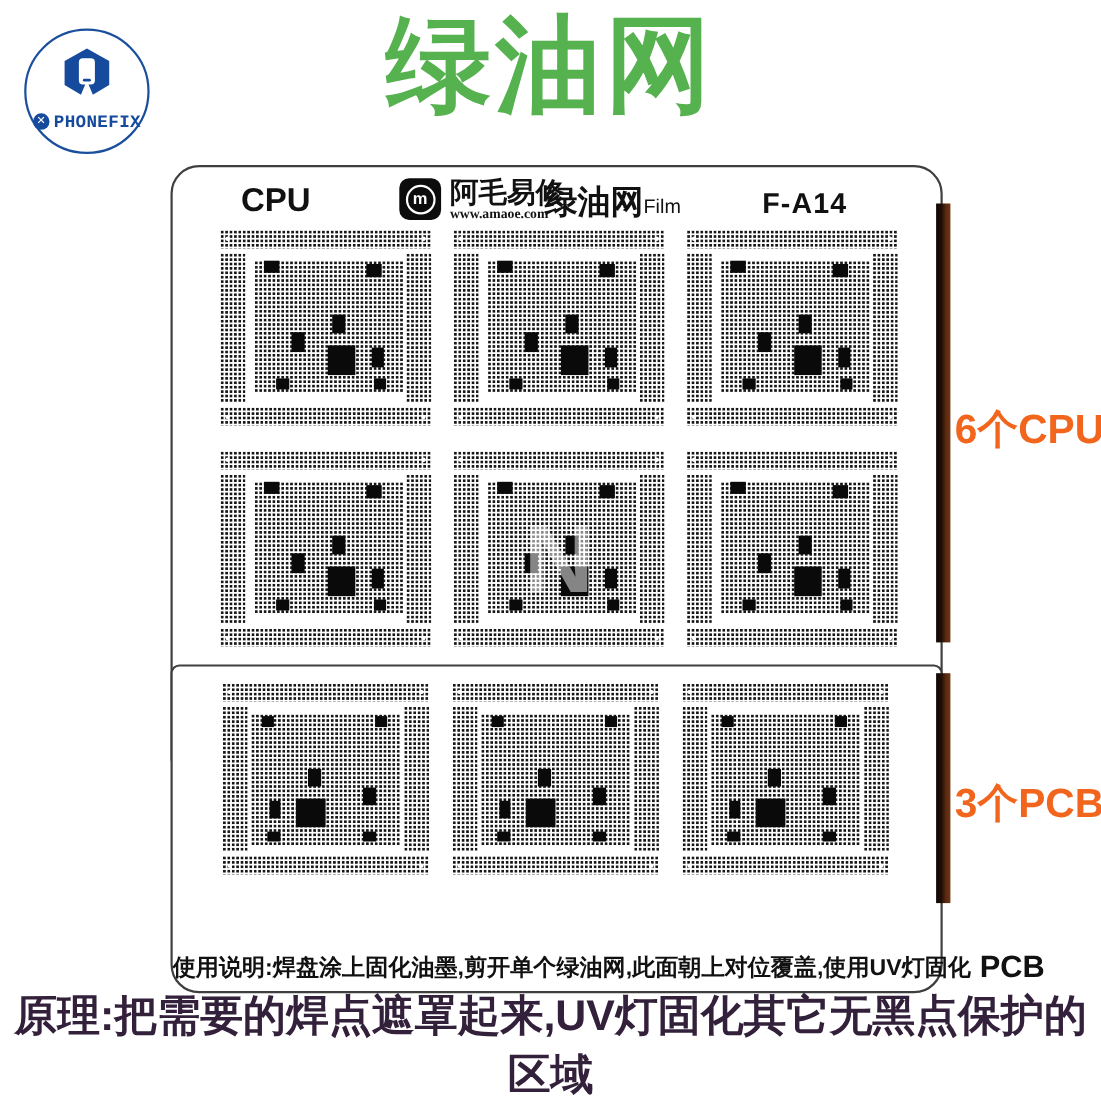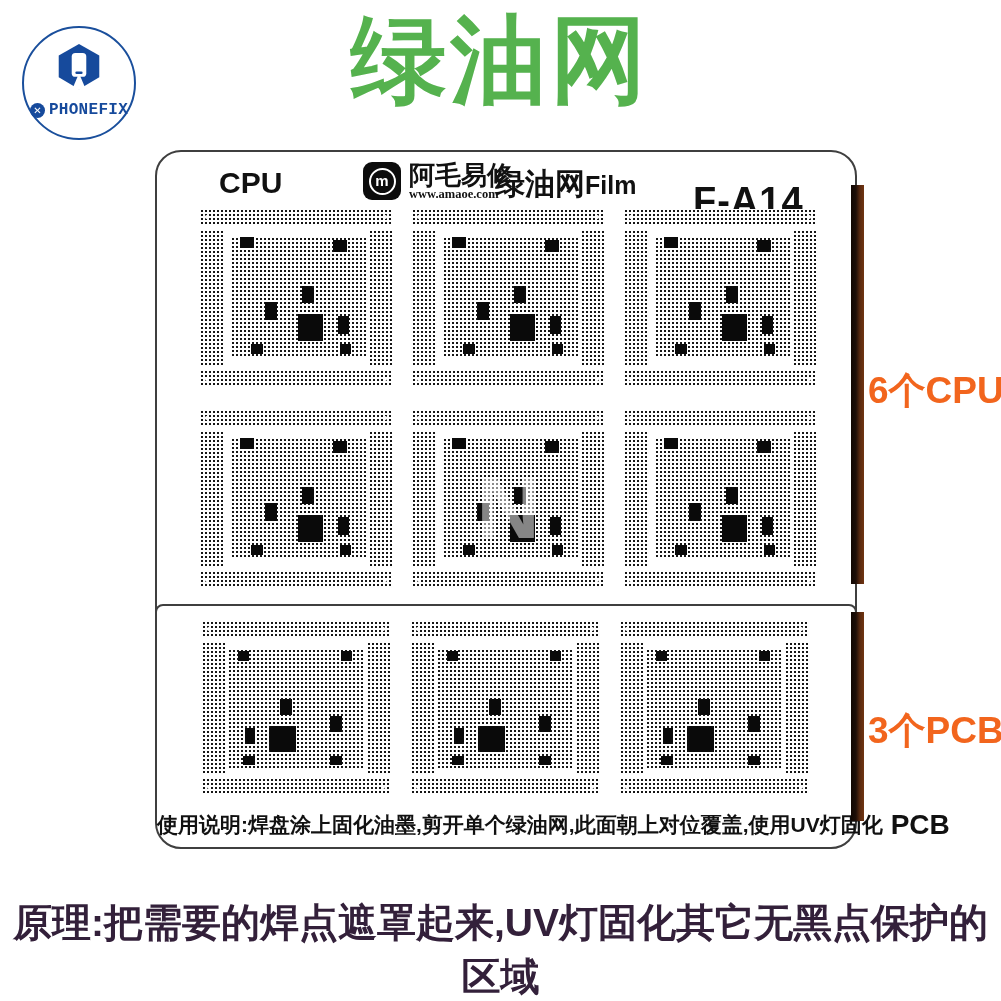--- a/index.html
+++ b/index.html
@@ -15,36 +15,36 @@
            font-size:10px;line-height:15px;text-align:center;font-weight:bold;}
   .logo-text{font-size:16px;font-weight:bold;color:#164a9c;letter-spacing:.3px;font-family:Liberation Mono, monospace;}
 
   
   .title{position:absolute;top:10px;left:0;width:100%;text-align:center;
          font-size:96px;line-height:1.05;font-weight:900;color:#55b24e;letter-spacing:4px;}
 
   
   .plate{position:absolute;left:155px;width:702px;background:#fff;border:2px solid #3f3f3f;box-sizing:border-box;}
   .plate-top{top:150px;height:548px;border-radius:26px 26px 8px 8px;}
-  .plate-bottom{top:604px;height:245px;border-radius:8px 8px 26px 26px;}
+  .plate-bottom{top:604px;height:299px;border-radius:8px 8px 26px 26px;}
 
   
   .plate-header{position:absolute;top:8px;left:0;right:0;height:46px;}
   .h-cpu{position:absolute;left:62px;top:6px;font-size:30px;font-weight:bold;}
   .h-brand{position:absolute;left:206px;top:2px;display:flex;gap:8px;align-items:flex-start;}
   .brand-box{width:38px;height:38px;background:#0c0c0c;border-radius:9px;display:flex;align-items:center;justify-content:center;}
   .brand-ring{width:27px;height:27px;border:2.5px solid #fff;border-radius:50%;box-sizing:border-box;
               display:flex;align-items:center;justify-content:center;}
   .brand-m{color:#fff;font-size:15px;font-weight:bold;line-height:1;transform:translateY(-1px);}
   .brand-col{display:flex;flex-direction:column;}
   .brand-name{font-size:26px;font-weight:bold;line-height:26px;}
   .brand-site{font-size:12.5px;font-weight:bold;line-height:13px;font-family:Liberation Serif, serif;}
   .h-product{position:absolute;left:338px;top:4px;font-size:30px;font-weight:bold;}
-  .film-suffix{font-size:25px;font-weight:bold;}
-  .h-model{position:absolute;left:536px;top:20px;font-size:38px;font-weight:600;letter-spacing:1px;}
+  .film-suffix{font-size:18px;font-weight:normal;}
+  .h-model{position:absolute;left:536px;top:10px;font-size:26px;font-weight:600;letter-spacing:1px;}
 
   
   .cells-cpu{position:absolute;left:43px;top:57px;width:618px;display:flex;flex-wrap:wrap;column-gap:20px;row-gap:23px;}
   .cells-pcb{position:absolute;left:45px;top:15px;width:618px;display:flex;column-gap:21px;}
 
   .cell{position:relative;background:#fff;}
   .cell-cpu{width:192px;height:178px;}
   .cell-pcb{width:188px;height:174px;}
   .band,.inner{background-image:radial-gradient(circle,#161616 1.18px,rgba(0,0,0,0) 1.38px);background-size:4px 4px;}
   .band{position:absolute;}

